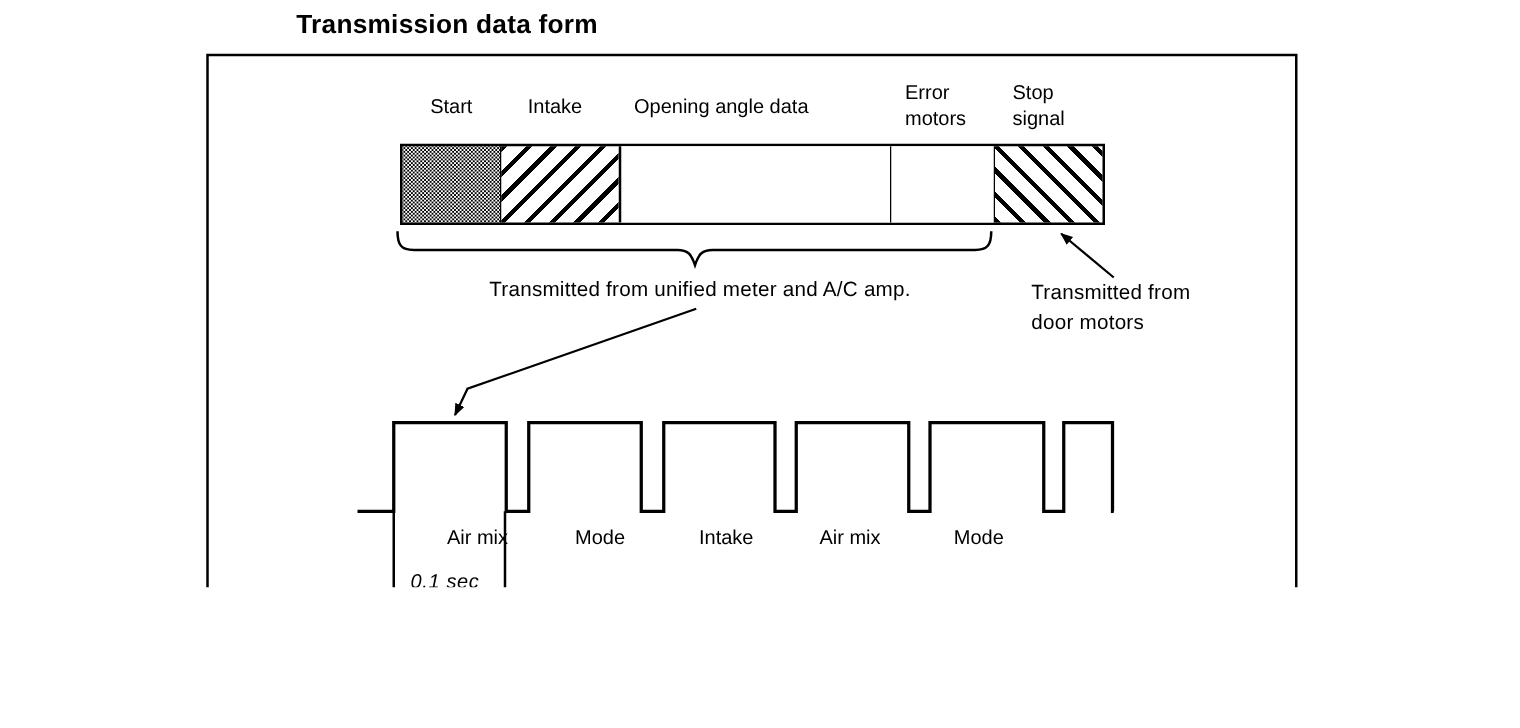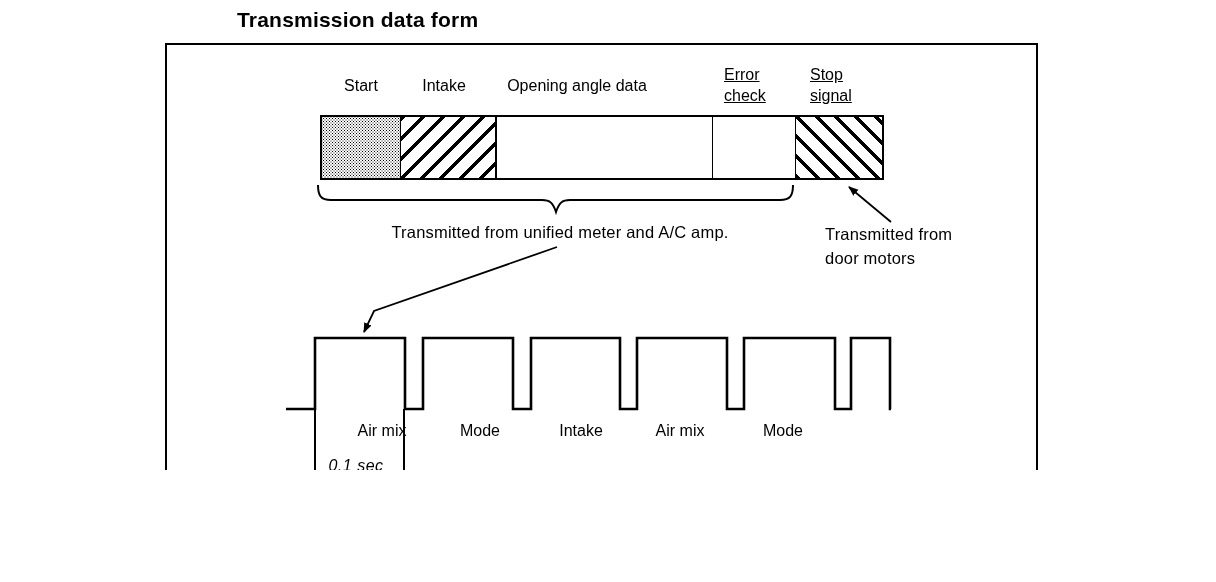--- a/index.html
+++ b/index.html
@@ -33,21 +33,21 @@
   .seg-opening{width:217px;border-left:2px solid #000;background:#fff;}
   .seg-error{width:83px;border-left:1px solid #000;background:#fff;}
   .seg-stop{flex:1;border-left:1px solid #000;
     background-image:repeating-linear-gradient(45deg,#000 0,#000 3.5px,transparent 3.5px,transparent 14px);
   }
   
   .lbl{position:absolute;font-size:16px;line-height:17px;white-space:nowrap;}
   .ctr{transform:translateX(-50%);text-align:left;}
   .two-line{line-height:21px;}
   .seg-lbl{top:77px;}
-  .seg-lbl2{top:64px;text-decoration:underline;}
+  .seg-lbl2{top:64px;}
   .caption{font-size:16.5px;letter-spacing:.2px;}
   .pulse-lbl{top:422px;margin-left:25px;}
   .overlay{position:absolute;left:0;top:0;pointer-events:none;}
 </style>
 </head>
 <body>
 
 <div class="canvas">
 
   <h1 class="title">Transmission data form</h1>
@@ -60,21 +60,21 @@
     <div class="seg seg-opening"></div>
     <div class="seg seg-error"></div>
     <div class="seg seg-stop"></div>
   </div>
 
   <div class="lbl ctr seg-lbl" style="left:361px;">Start</div>
   <div class="lbl ctr seg-lbl" style="left:444px;">Intake</div>
   <div class="lbl ctr seg-lbl" style="left:577px;">Opening angle data</div>
   <div class="lbl two-line seg-lbl2" style="left:724px;">
     <div>Error</div>
-    <div>check</div>
+    <div>motors</div>
   </div>
   <div class="lbl two-line seg-lbl2" style="left:810px;">
     <div>Stop</div>
     <div>signal</div>
   </div>
 
   <div class="lbl caption" style="left:825px;top:222px;line-height:24px;">
     <div>Transmitted from</div>
     <div>door motors</div>
   </div>

